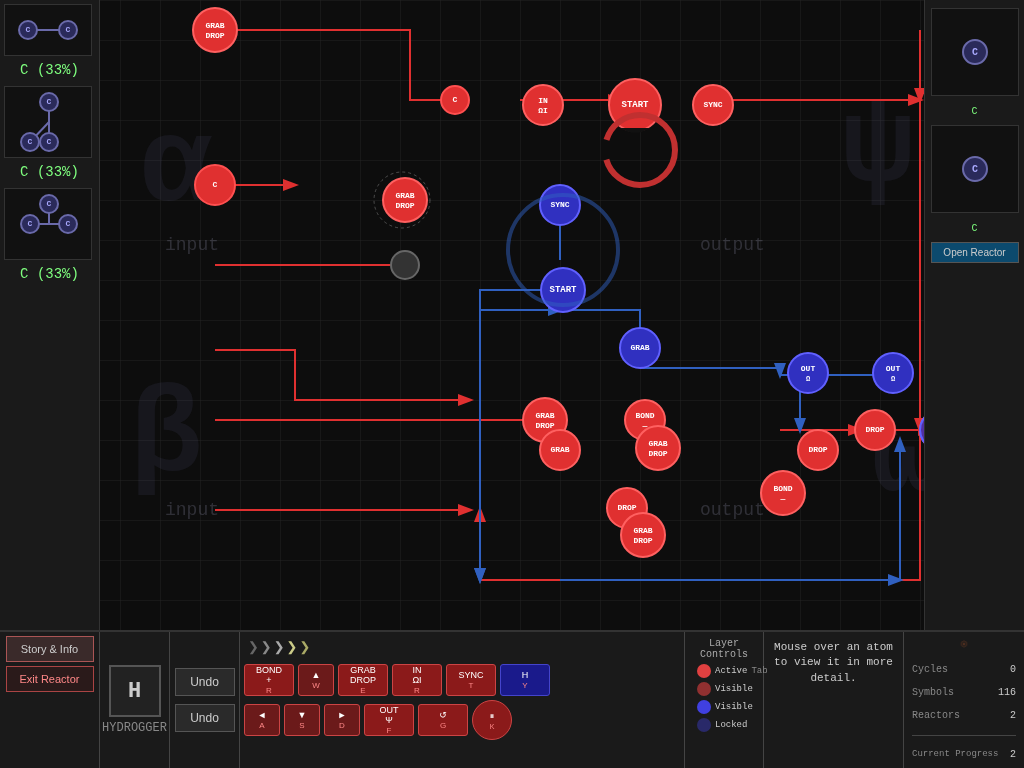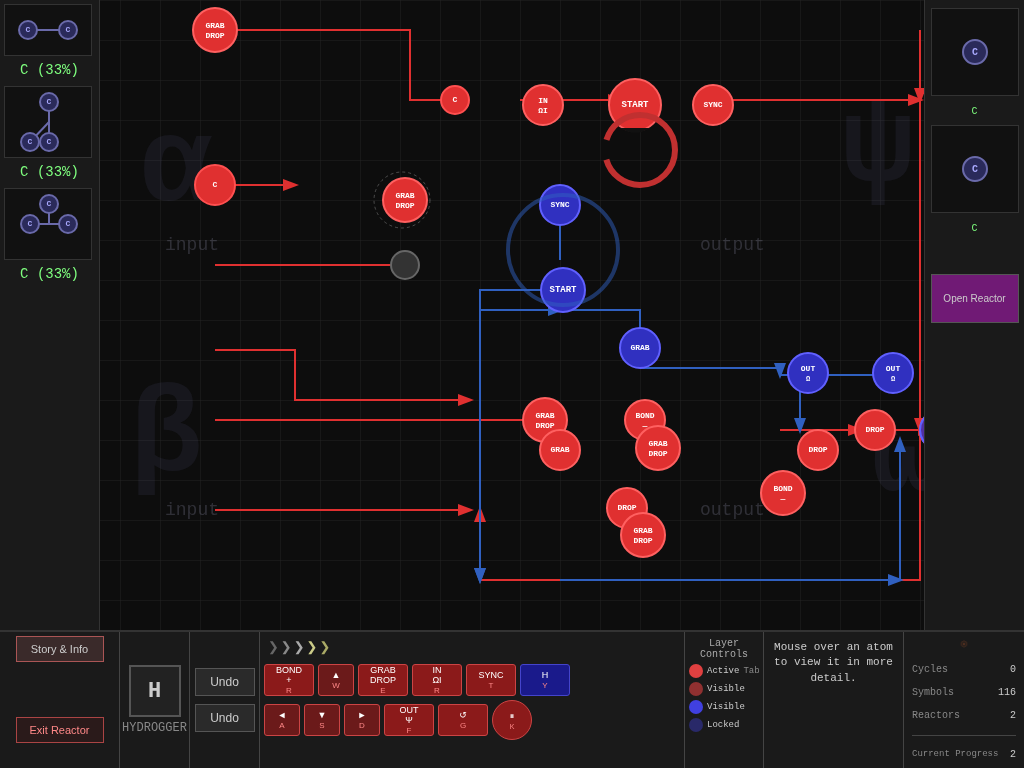--- a/index.html
+++ b/index.html
@@ -82,29 +82,28 @@
     }
 
     .output-label {
       color: #7fff7f;
       font-size: 10px;
       text-align: center;
       margin-top: 2px;
     }
 
     .open-reactor-btn {
-      background: #701a75;
+      background: #0c4a6e;
       border: 1px solid #555;
       color: #ccc;
       font-size: 10px;
-      padding: 18px 6px;
+      padding: 4px 6px;
       cursor: pointer;
       text-align: center;
       width: 88px;
-      margin-top: 32px;
     }
 
     
     #svg-layer {
       position: absolute;
       top: 0; left: 100px;
       width: calc(100% - 200px);
       height: 630px;
     }
 
@@ -116,28 +115,28 @@
       height: 138px;
       background: #1a1a1a;
       border-top: 2px solid #333;
       display: flex;
       flex-direction: row;
       align-items: stretch;
     }
 
     
     #story-panel {
-      width: 120px;
+      width: 100px;
       border-right: 1px solid #444;
       display: flex;
       flex-direction: column;
       align-items: center;
       justify-content: flex-start;
       padding: 4px;
-      gap: 13px;
+      gap: 4px;
     }
 
     .story-info-btn {
       background: #2a2a2a;
       border: 1px solid #555;
       color: #ccc;
       font-size: 11px;
       text-align: center;
       padding: 6px 4px;
       width: 88px;
@@ -151,21 +150,20 @@
 
     .exit-btn {
       background: #2a1a1a;
       border: 1px solid #a44;
       color: #f88;
       font-size: 11px;
       text-align: center;
       padding: 6px 4px;
       width: 88px;
       cursor: pointer;
-      margin-top: 42px;
     }
 
     
     #hydrogger-box {
       width: 70px;
       border-right: 1px solid #444;
       display: flex;
       flex-direction: column;
       align-items: center;
       justify-content: center;
@@ -272,21 +270,21 @@
     }
 
     
     #layer-controls {
       width: 80px;
       border-left: 1px solid #444;
       border-right: 1px solid #444;
       display: flex;
       flex-direction: column;
       align-items: center;
-      padding: 6px 4px;
+      padding: 6px 12px;
       gap: 4px;
     }
 
     .layer-title {
       color: #aaa;
       font-size: 10px;
       text-align: center;
     }
 
     .layer-item {

